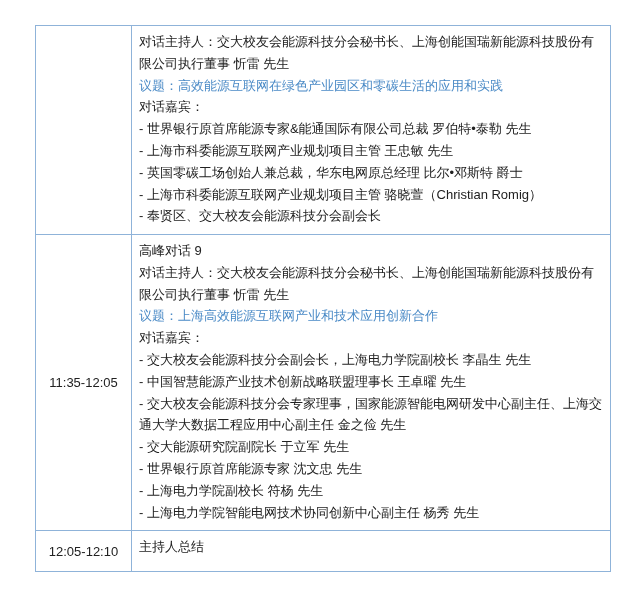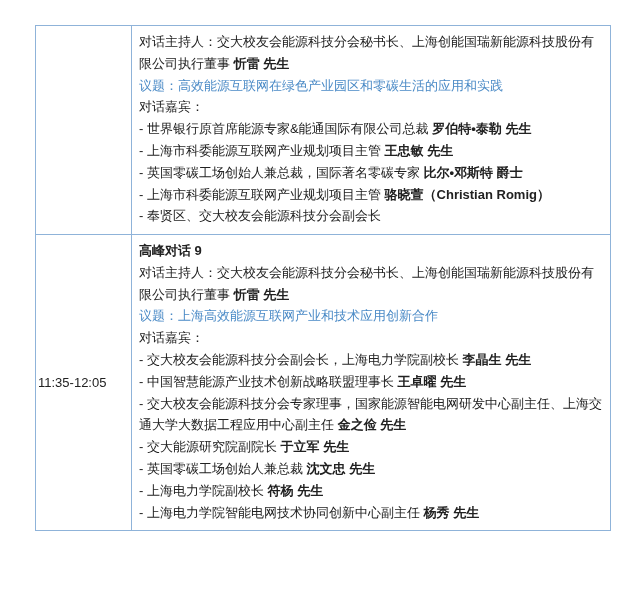--- a/index.html
+++ b/index.html
@@ -21,70 +21,77 @@
     margin:25px 0 0 35px;
     width:575px;
     table-layout:fixed;
   }
   table.agenda td{
     border:1px solid var(--border);
     font-size:13px;
   }
   td.time{
     width:96px;
+    text-align:center;
     vertical-align:middle;
     padding:2px;
     white-space:nowrap;
   }
   td.content{
     width:479px;
     vertical-align:top;
     padding:5px 8px 4px 7px;
   }
   tr.row-0 td{height:209px;}
   tr.row-1 td{height:296px;}
   tr.row-2 td{height:41px;}
   td.content p{
     margin:0;
     line-height:21.8px;
     word-break:break-all;
   }
-  .seg-bold{font-weight:700;}
+  .seg-bold{font-weight:400;}
   .seg-topic{color:var(--topic);}
 </style>
 </head>
 <body>
 
 <div class="page">
   <table class="agenda">
     <tbody id="agenda-body">
         <tr class="row-0">
           <td class="time"></td>
           <td class="content">
             <p><span>对话主持人：交大校友会能源科技分会秘书长、上海创能国瑞新能源科技股份有限公司执行董事 </span><span class="seg-bold">忻雷 先生</span></p>
             <p><span class="seg-topic">议题：高效能源互联网在绿色产业园区和零碳生活的应用和实践</span></p>
             <p><span>对话嘉宾：</span></p>
             <p><span>- 世界银行原首席能源专家&amp;能通国际有限公司总裁 </span><span class="seg-bold">罗伯特•泰勒 先生</span></p>
             <p><span>- 上海市科委能源互联网产业规划项目主管 </span><span class="seg-bold">王忠敏 先生</span></p>
-            <p><span>- 英国零碳工场创始人兼总裁，国际著名零碳专家 </span><span class="seg-bold">比尔•邓斯特 爵士</span></p>
+            <p><span>- 英国零碳工场创始人兼总裁，华东电网原总经理 </span><span class="seg-bold">比尔•邓斯特 爵士</span></p>
             <p><span>- 上海市科委能源互联网产业规划项目主管 </span><span class="seg-bold">骆晓萱（Christian Romig）</span></p>
             <p><span>- 奉贤区、交大校友会能源科技分会副会长</span></p>
           </td>
         </tr>
         <tr class="row-1">
           <td class="time">11:35-12:05</td>
           <td class="content">
             <p><span class="seg-bold">高峰对话 9</span></p>
             <p><span>对话主持人：交大校友会能源科技分会秘书长、上海创能国瑞新能源科技股份有限公司执行董事 </span><span class="seg-bold">忻雷 先生</span></p>
             <p><span class="seg-topic">议题：上海高效能源互联网产业和技术应用创新合作</span></p>
             <p><span>对话嘉宾：</span></p>
             <p><span>- 交大校友会能源科技分会副会长，上海电力学院副校长 </span><span class="seg-bold">李晶生 先生</span></p>
             <p><span>- 中国智慧能源产业技术创新战略联盟理事长 </span><span class="seg-bold">王卓曜 先生</span></p>
             <p><span>- 交大校友会能源科技分会专家理事，国家能源智能电网研发中心副主任、上海交通大学大数据工程应用中心副主任 </span><span class="seg-bold">金之俭 先生</span></p>
             <p><span>- 交大能源研究院副院长 </span><span class="seg-bold">于立军 先生</span></p>
-            <p><span>- 英国零碳工场创始人兼总裁 </span><span class="seg-bold">沈文忠 先生</span></p>
+            <p><span>- 世界银行原首席能源专家 </span><span class="seg-bold">沈文忠 先生</span></p>
             <p><span>- 上海电力学院副校长 </span><span class="seg-bold">符杨 先生</span></p>
             <p><span>- 上海电力学院智能电网技术协同创新中心副主任 </span><span class="seg-bold">杨秀 先生</span></p>
+          </td>
+        </tr>
+        <tr class="row-2">
+          <td class="time">12:05-12:10</td>
+          <td class="content">
+            <p><span>主持人总结</span></p>
           </td>
         </tr>
       </tbody>
   </table>
 </div>
 
 </body></html>

